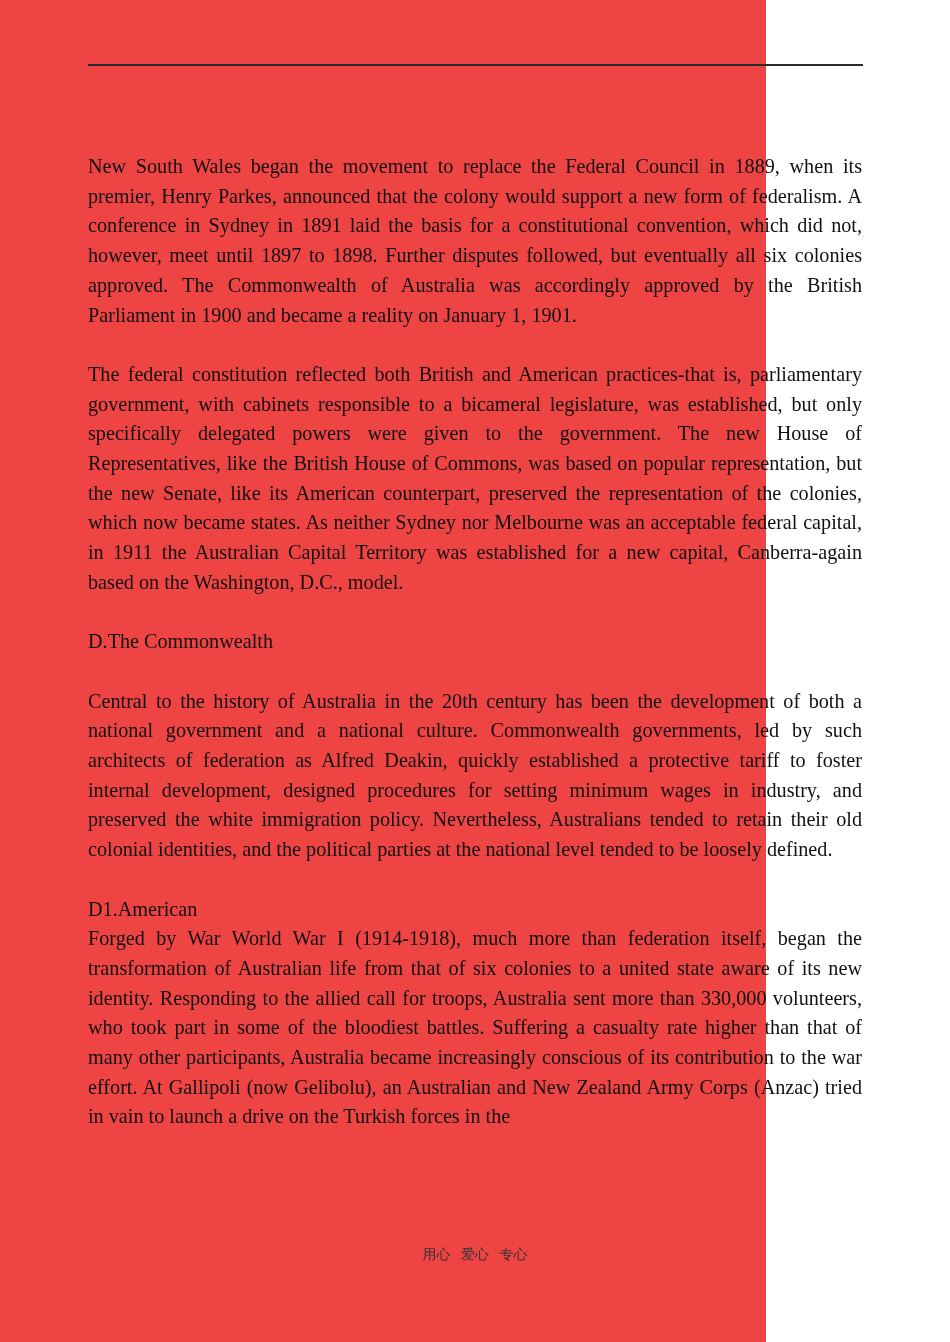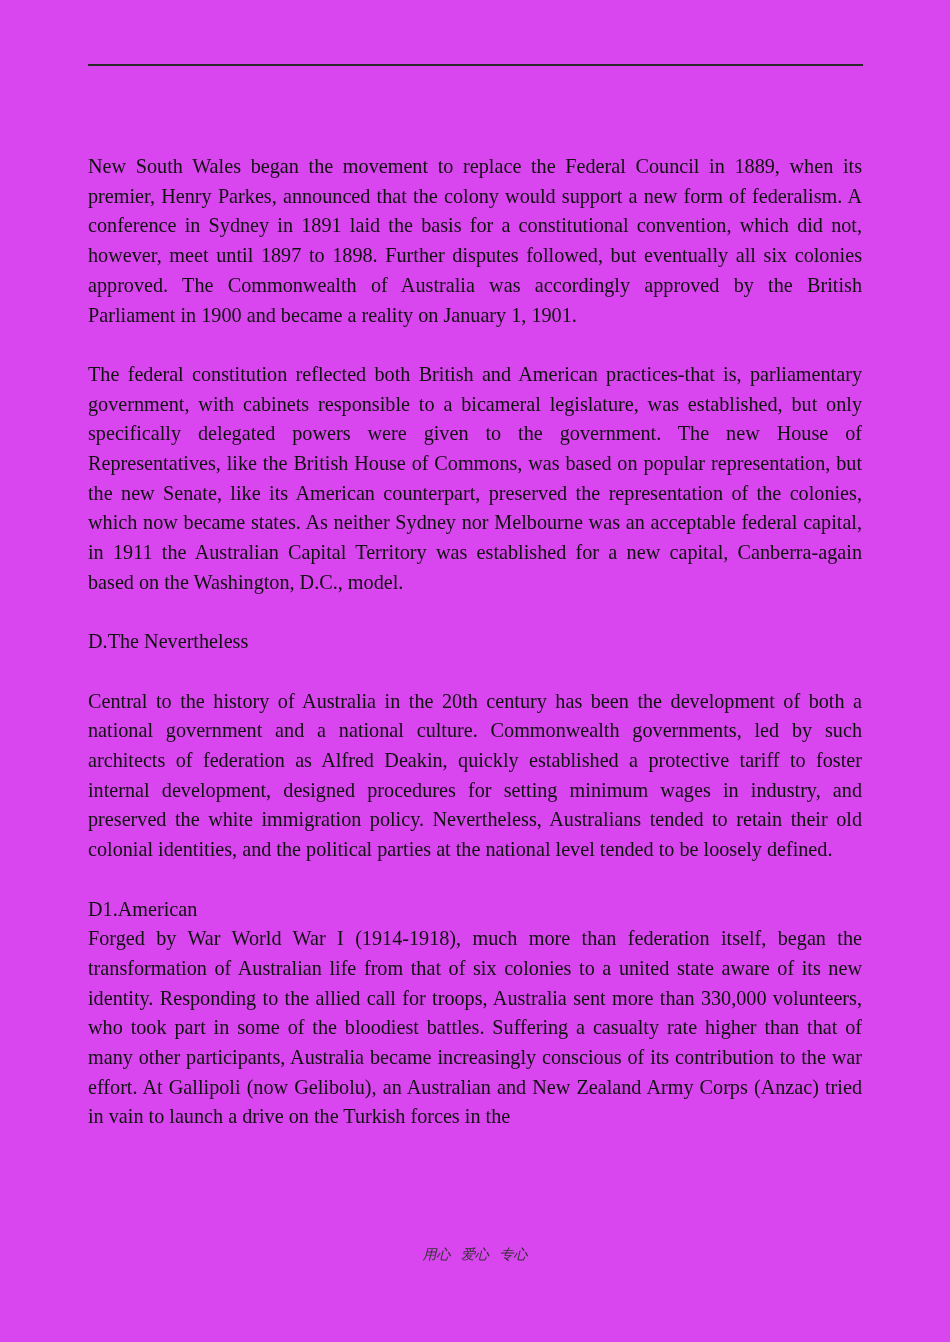--- a/index.html
+++ b/index.html
@@ -1,42 +1,42 @@
 <!DOCTYPE html>
 <html><head>
 <meta charset="utf-8">
 <style>
   html, body { margin: 0; padding: 0; background: #ffffff; }
   body { width: 950px; height: 1342px; position: relative; overflow: hidden; }
-  .page { position: absolute; left: 0; top: 0; width: 950px; height: 1342px; background: #d946ef; }
+  .page { position: absolute; left: 0; top: 0; width: 766px; height: 1342px; background: #ef4444; }
   .header-rule { position: absolute; left: 88px; top: 64px; width: 775px; height: 0; border-top: 2px solid #2a2a2a; }
   .content {
     position: absolute; left: 88px; top: 152px; width: 774px;
     font-family: "Liberation Serif", serif; font-size: 20.2px; line-height: 29.7px; color: #111;
   }
   .para { margin: 0; text-align: justify; }
   .gap { height: 29.7px; }
   .heading { margin: 0; text-align: left; }
   .footer {
     position: absolute; left: 0; width: 950px; top: 1246px; text-align: center;
-    font-family: "DejaVu Sans", sans-serif; font-size: 14px; color: #333; word-spacing: 6px; font-style: italic;
+    font-family: "DejaVu Sans", sans-serif; font-size: 14px; color: #333; word-spacing: 6px;
   }
 </style>
 </head>
 <body>
 
 <div class="page">
   <div class="header-rule"></div>
 
   <div class="content">
     <p class="para">New South Wales began the movement to replace the Federal Council in 1889, when its premier, Henry Parkes, announced that the colony would support a new form of federalism. A conference in Sydney in 1891 laid the basis for a constitutional convention, which did not, however, meet until 1897 to 1898. Further disputes followed, but eventually all six colonies approved. The Commonwealth of Australia was accordingly approved by the British Parliament in 1900 and became a reality on January 1, 1901.</p>
     <div class="gap"></div>
     <p class="para">The federal constitution reflected both British and American practices-that is, parliamentary government, with cabinets responsible to a bicameral legislature, was established, but only specifically delegated powers were given to the government. The new House of Representatives, like the British House of Commons, was based on popular representation, but the new Senate, like its American counterpart, preserved the representation of the colonies, which now became states. As neither Sydney nor Melbourne was an acceptable federal capital, in 1911 the Australian Capital Territory was established for a new capital, Canberra-again based on the Washington, D.C., model.</p>
     <div class="gap"></div>
-    <p class="heading">D.The Nevertheless</p>
+    <p class="heading">D.The Commonwealth</p>
     <div class="gap"></div>
     <p class="para">Central to the history of Australia in the 20th century has been the development of both a national government and a national culture. Commonwealth governments, led by such architects of federation as Alfred Deakin, quickly established a protective tariff to foster internal development, designed procedures for setting minimum wages in industry, and preserved the white immigration policy. Nevertheless, Australians tended to retain their old colonial identities, and the political parties at the national level tended to be loosely defined.</p>
     <div class="gap"></div>
     <p class="heading">D1.American</p>
     <p class="para">Forged by War World War I (1914-1918), much more than federation itself, began the transformation of Australian life from that of six colonies to a united state aware of its new identity. Responding to the allied call for troops, Australia sent more than 330,000 volunteers, who took part in some of the bloodiest battles. Suffering a casualty rate higher than that of many other participants, Australia became increasingly conscious of its contribution to the war effort. At Gallipoli (now Gelibolu), an Australian and New Zealand Army Corps (Anzac) tried in vain to launch a drive on the Turkish forces in the</p>
   </div>
 
   <div class="footer">用心 爱心 专心</div>
 </div>
 

